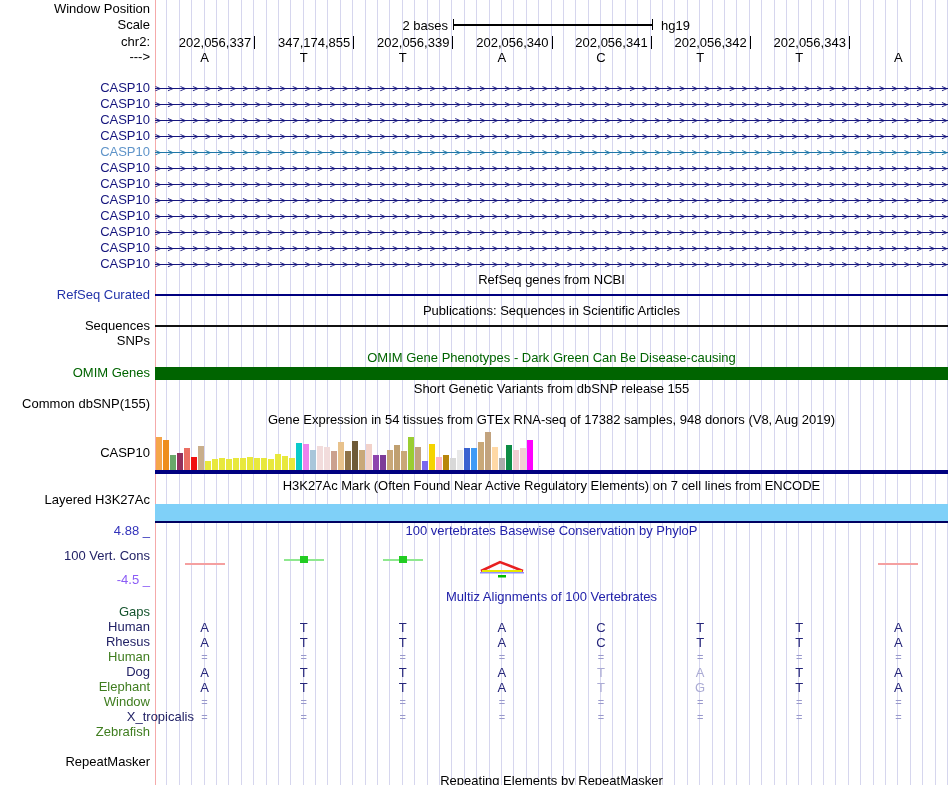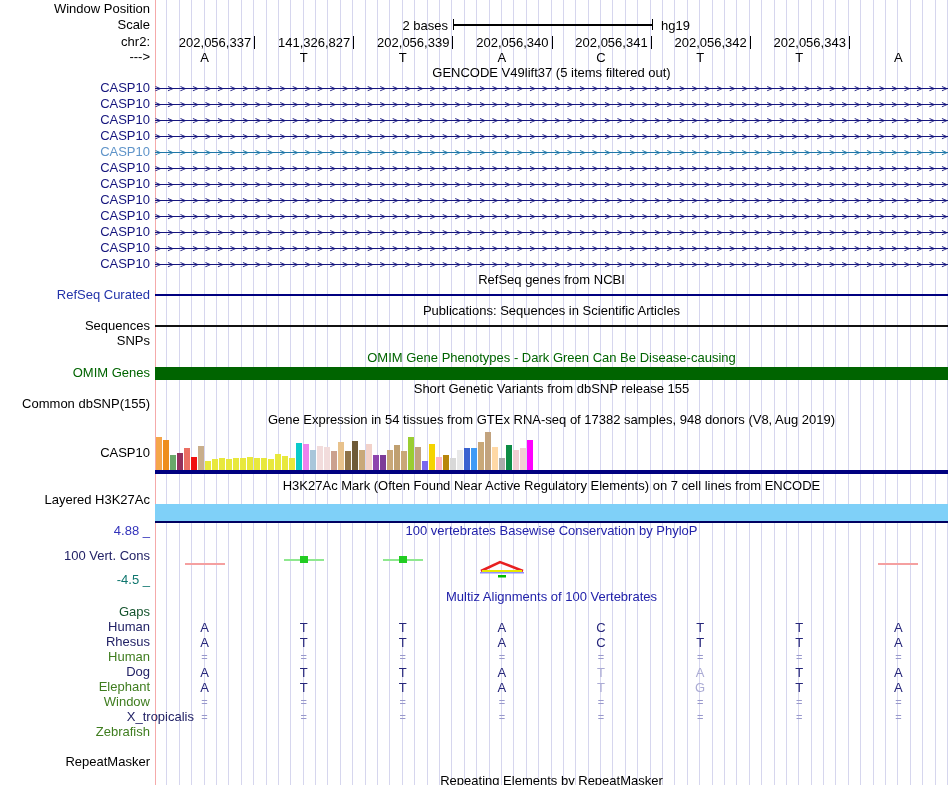--- a/index.html
+++ b/index.html
@@ -2,21 +2,21 @@
 <html><head>
 <meta charset="utf-8">
 <style>
   html,body{margin:0;padding:0;background:#fff;}
   #screen{position:relative;width:950px;height:785px;background:#fff;
     font-family:"Liberation Sans",sans-serif;font-size:13px;color:#000;overflow:hidden;}
   .lbl{position:absolute;left:0;width:150px;text-align:right;white-space:pre;line-height:14px;}
   .title{position:absolute;left:155px;width:793px;text-align:center;white-space:pre;line-height:14px;}
   .blue{color:#2222AA}
   .dkgreen{color:#006400}
-  .maroon{color:#0f766e}
+  .maroon{color:#8b5cf6}
   .hline{position:absolute;}
   .basecell{position:absolute;width:99px;text-align:center;line-height:15px;}
   .coordlbl{position:absolute;text-align:right;width:92px;white-space:nowrap;}
   .tick{position:absolute;width:1px;background:#000;}
   .arrowrow{position:absolute;left:155px;width:793px;display:flex;justify-content:space-between;
     font-size:10px;line-height:11px;font-family:"DejaVu Sans Mono",monospace;}
   .mzlbl-navy{color:#222266}
   .mzlbl-green{color:#3F7D1F}
   .mzlbl-orange{color:#14532d}
   .mzcell{position:absolute;width:99px;text-align:center;line-height:15px;color:#26267A;}
@@ -98,21 +98,20 @@
   <div class="lbl" style="top:2px">Window Position</div>
   <div class="lbl" style="top:18px">Scale</div>
   <div style="position:absolute;left:155px;top:18px;width:293px;text-align:right">2 bases</div>
   <div class="hline" style="left:453px;top:24px;width:200px;height:2px;background:#000"></div>
   <div class="tick" style="left:453px;top:19px;height:11px"></div>
   <div class="tick" style="left:652px;top:19px;height:11px"></div>
   <div style="position:absolute;left:661px;top:18px">hg19</div>
   <div class="lbl" style="top:35px">chr2:</div>
   <div class="lbl" style="top:50px">---&gt;</div>
 
-  <div class="title" style="top:66px">GENCODE V49lift37 (5 items filtered out)</div>
   <div class="title" style="top:273px">RefSeq genes from NCBI</div>
   <div class="title" style="top:304px">Publications: Sequences in Scientific Articles</div>
   <div class="title dkgreen" style="top:351px">OMIM Gene Phenotypes - Dark Green Can Be Disease-causing</div>
   <div class="title" style="top:382px">Short Genetic Variants from dbSNP release 155</div>
   <div class="title" style="top:413px">Gene Expression in 54 tissues from GTEx RNA-seq of 17382 samples, 948 donors (V8, Aug 2019)</div>
   <div class="title" style="top:479px">H3K27Ac Mark (Often Found Near Active Regulatory Elements) on 7 cell lines from ENCODE</div>
   <div class="title blue" style="top:524px">100 vertebrates Basewise Conservation by PhyloP</div>
   <div class="title blue" style="top:590px">Multiz Alignments of 100 Vertebrates</div>
   <div class="title" style="top:774px">Repeating Elements by RepeatMasker</div>
 
@@ -132,21 +131,21 @@
   <div class="hline" style="left:155px;top:325px;width:793px;height:2px;background:#111"></div>
   <div class="hline" style="left:155px;top:367px;width:793px;height:13px;background:#006400"></div>
   <div class="hline" style="left:155px;top:470px;width:793px;height:4px;background:#000080"></div>
   <div class="hline" style="left:155px;top:504px;width:793px;height:17px;background:#7FD0F8"></div>
   <div class="hline" style="left:155px;top:521px;width:793px;height:2px;background:#000060"></div>
 
   <div id="dyn">
       <div style="position: absolute; left: 254.125px; top: 36px; width: 1px; height: 13px; background: rgb(0, 0, 0);"></div>
       <div class="coordlbl" style="position: absolute; left: 159.125px; top: 35px;">202,056,337</div>
       <div style="position: absolute; left: 353.25px; top: 36px; width: 1px; height: 13px; background: rgb(0, 0, 0);"></div>
-      <div class="coordlbl" style="position: absolute; left: 258.25px; top: 35px;">141,326,827</div>
+      <div class="coordlbl" style="position: absolute; left: 258.25px; top: 35px;">347,174,855</div>
       <div style="position: absolute; left: 452.375px; top: 36px; width: 1px; height: 13px; background: rgb(0, 0, 0);"></div>
       <div class="coordlbl" style="position: absolute; left: 357.375px; top: 35px;">202,056,339</div>
       <div style="position: absolute; left: 551.5px; top: 36px; width: 1px; height: 13px; background: rgb(0, 0, 0);"></div>
       <div class="coordlbl" style="position: absolute; left: 456.5px; top: 35px;">202,056,340</div>
       <div style="position: absolute; left: 650.625px; top: 36px; width: 1px; height: 13px; background: rgb(0, 0, 0);"></div>
       <div class="coordlbl" style="position: absolute; left: 555.625px; top: 35px;">202,056,341</div>
       <div style="position: absolute; left: 749.75px; top: 36px; width: 1px; height: 13px; background: rgb(0, 0, 0);"></div>
       <div class="coordlbl" style="position: absolute; left: 654.75px; top: 35px;">202,056,342</div>
       <div style="position: absolute; left: 848.875px; top: 36px; width: 1px; height: 13px; background: rgb(0, 0, 0);"></div>
       <div class="coordlbl" style="position: absolute; left: 753.875px; top: 35px;">202,056,343</div>

